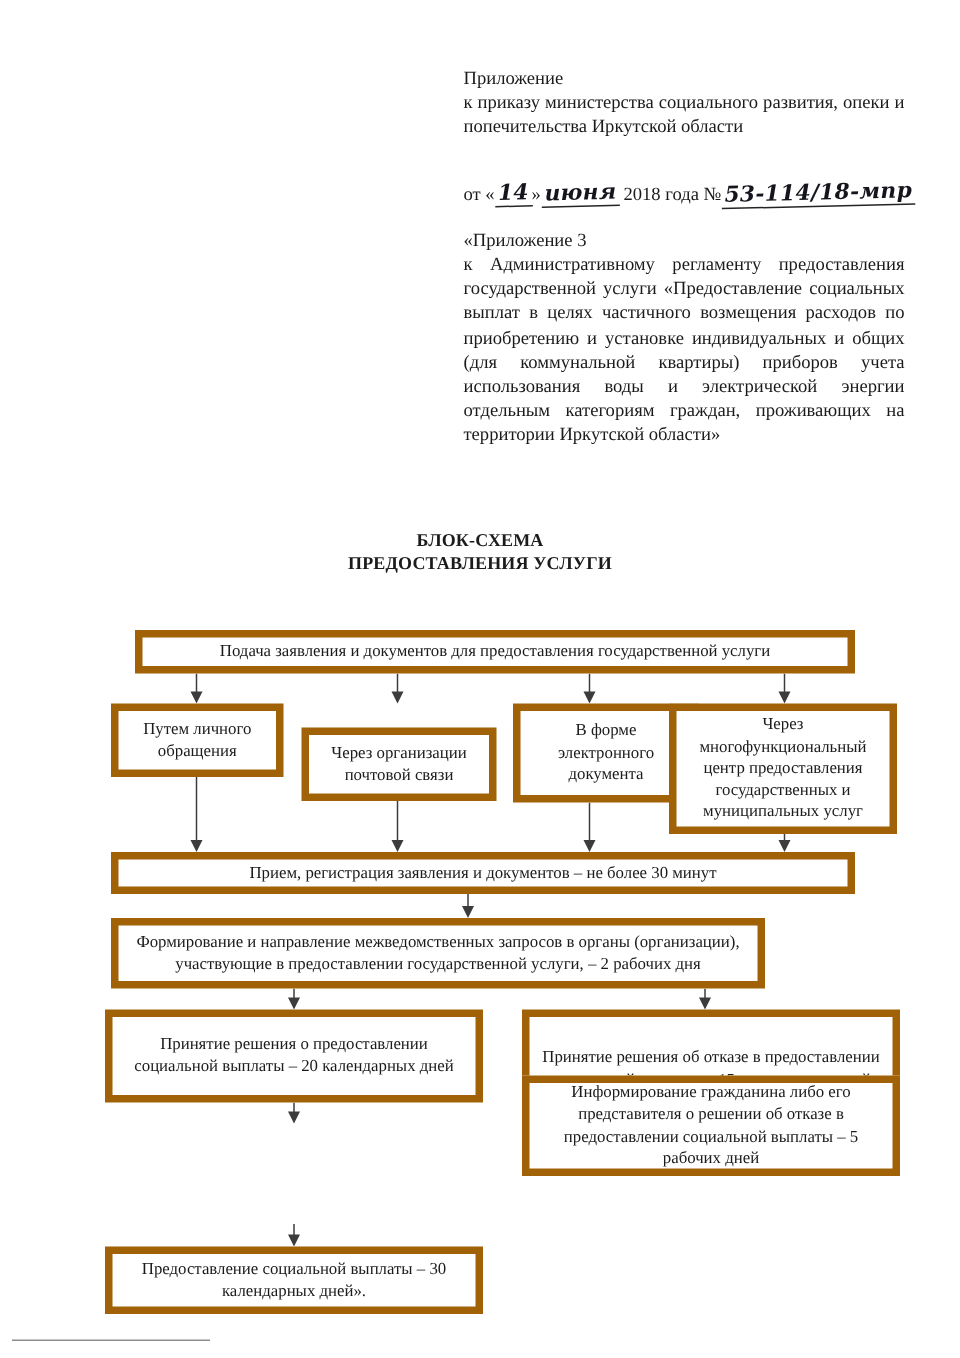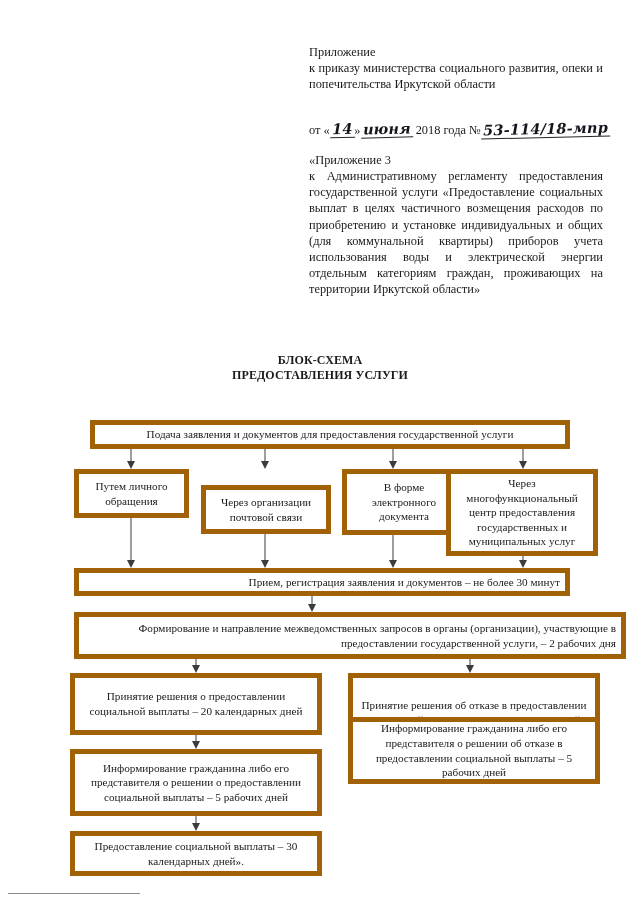--- a/index.html
+++ b/index.html
@@ -198,39 +198,36 @@
     </div>
 
     <div class="node" style="left:342px; top:469px; width:124px; height:66px;">
       <span>В форме электронного документа</span>
     </div>
 
     <div class="node" style="left:446px; top:469px; width:152px; height:87px;">
       <span>Через многофункциональный центр предоставления государственных и муниципальных услуг</span>
     </div>
 
-    <div class="node" style="left:74px; top:568px; width:496px; height:28px;text-align:right;">
+    <div class="node" style="left:74px; top:568px; width:496px; height:28px;">
       <span>Прием, регистрация заявления и документов – не более 30 минут</span>
     </div>
 
-    <div class="node" style="left:74px; top:612px; width:552px; height:47px;text-align:right;">
+    <div class="node" style="left:74px; top:612px; width:436px; height:47px;">
       <span>Формирование и направление межведомственных запросов в органы (организации), участвующие в предоставлении государственной услуги, – 2 рабочих дня</span>
     </div>
 
     <div class="node" style="left:70px; top:673px; width:252px; height:62px;">
       <span>Принятие решения о предоставлении социальной выплаты – 20 календарных дней</span>
     </div>
 
     <div class="node" style="left:348px; top:673px; width:252px; height:80px;">
       <span>Принятие решения об отказе в предоставлении социальной выплаты – 15 календарных дней</span>
     </div>
 
-    <div class="node" style="left:70px; top:749px; width:252px; height:67px;">
-      <span>Информирование гражданина либо его представителя о решении о предоставлении социальной выплаты – 5 рабочих дней</span>
-    </div>
 
     <div class="node" style="left:348px; top:717px; width:252px; height:67px;">
       <span>Информирование гражданина либо его представителя о решении об отказе в предоставлении социальной выплаты – 5 рабочих дней</span>
     </div>
 
     <div class="node" style="left:70px; top:831px; width:252px; height:45px;">
       <span>Предоставление социальной выплаты – 30 календарных дней».</span>
     </div>
 
   </div>

